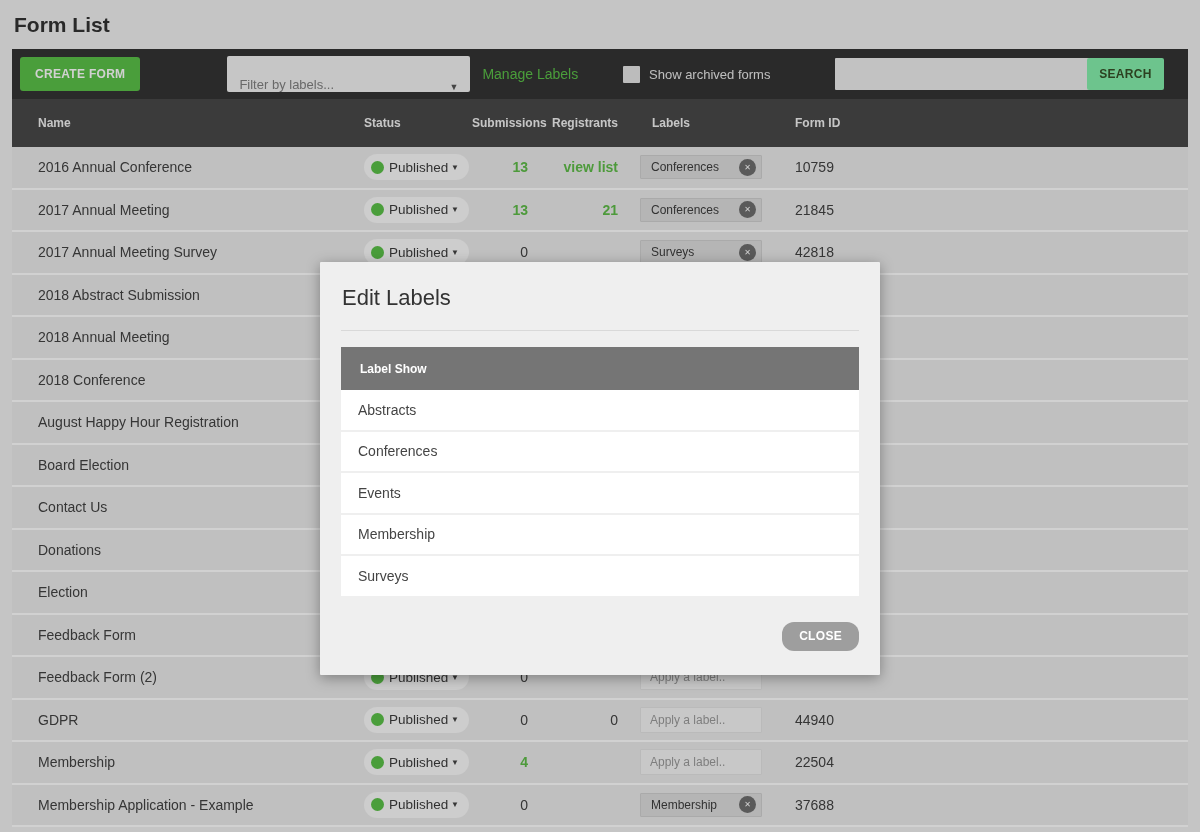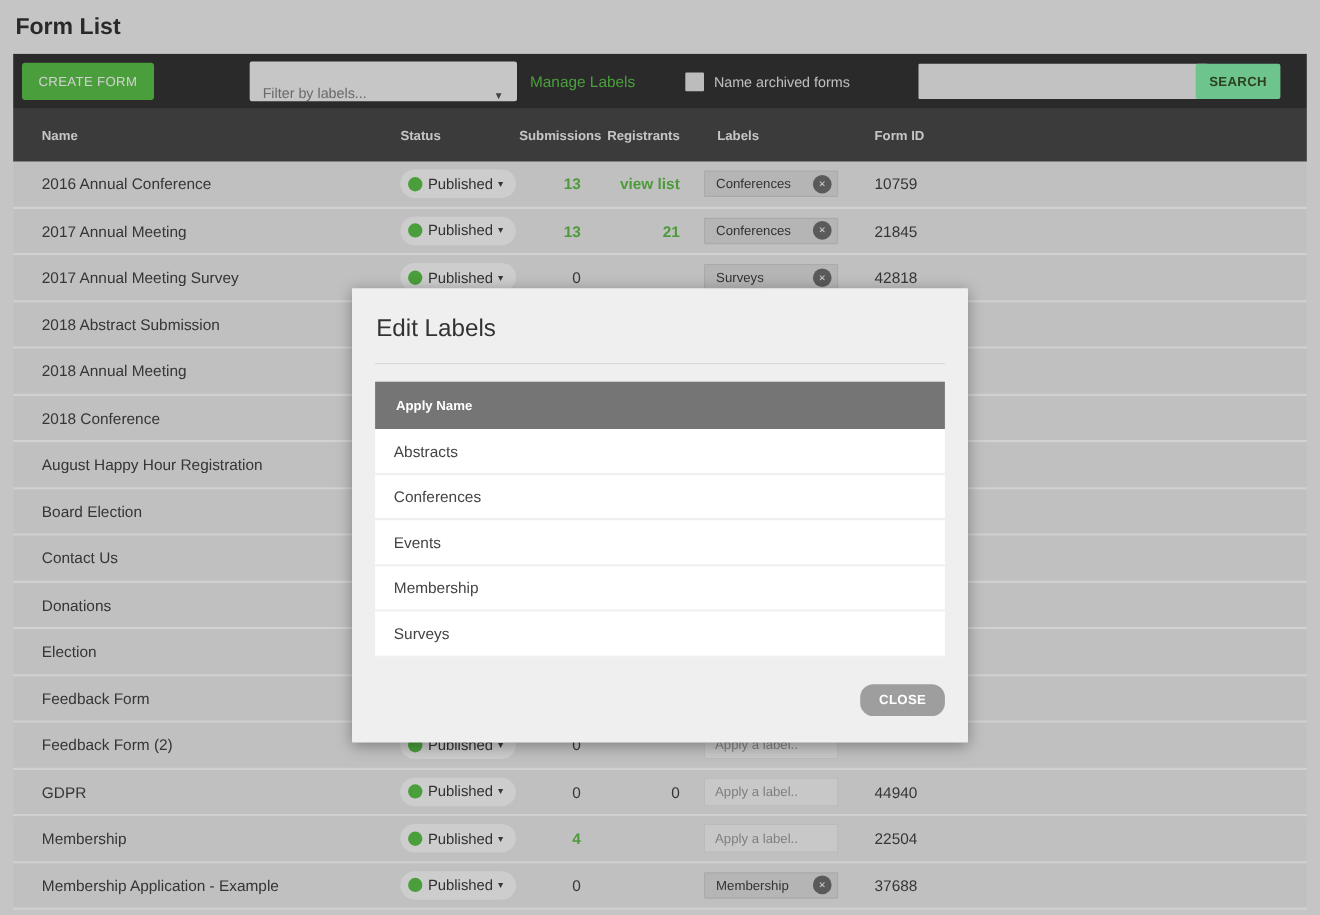--- a/index.html
+++ b/index.html
@@ -13,21 +13,21 @@
     padding:13px 14px 12px;font-size:21px;font-weight:600;color:#333;
   }
   .content{margin:0 12px;}
 
   
   .toolbar{
     position:relative;height:50px;background:#343434;
     display:flex;align-items:center;padding:0 8px;box-sizing:border-box;
   }
   .btn-create{
-    background:#5bc148;color:#fff;font-weight:normal;font-size:12px;
+    background:#5bc148;color:#fff;font-weight:bold;font-size:12px;
     border:none;border-radius:3px;height:34px;padding:0 15px;letter-spacing:.3px;
     cursor:pointer;
   }
   .filter-select{
     margin-left:87px;width:243px;height:36px;background:#f2f2f2;border-radius:2px;
     display:flex;align-items:flex-end;box-sizing:border-box;padding:0 12px;
     color:#808080;font-size:13px;cursor:pointer;
   }
   .filter-select .caret{margin-left:auto;color:#555;font-size:9px;}
   .link-manage{color:#5bc148;font-size:14px;margin-left:12px;text-decoration:none;cursor:pointer;}
@@ -123,21 +123,21 @@
 <div class="content">
   <div class="toolbar">
     <button class="btn-create">CREATE FORM</button>
     <div class="filter-select">
       <span>Filter by labels...</span>
       <span class="caret">▼</span>
     </div>
     <a class="link-manage">Manage Labels</a>
     <div class="archived-wrap">
       <div class="checkbox"></div>
-      <span class="archived-label">Name archived forms</span>
+      <span class="archived-label">Show archived forms</span>
     </div>
     <input class="search-input" type="text" value="" style="">
     <button class="btn-search">SEARCH</button>
   </div>
 
   <div class="thead">
     <div class="cell c-name">Name</div>
     <div class="cell c-status">Status</div>
     <div class="cell c-subs">Submissions</div>
     <div class="cell c-regs">Registrants</div>
@@ -337,21 +337,21 @@
       </div>
     </div>
 </div>
 
 <div class="overlay"></div>
 
 <div class="modal">
   <h2>Edit Labels</h2>
   <div class="m-divider"></div>
   <div class="m-table">
-    <div class="m-th">Apply Name</div>
+    <div class="m-th">Label Show</div>
     <div id="modal-label-list">
         <div class="m-row">Abstracts</div>
         <div class="m-row">Conferences</div>
         <div class="m-row">Events</div>
         <div class="m-row">Membership</div>
         <div class="m-row">Surveys</div>
       </div>
   </div>
   <div class="m-footer">
     <button class="btn-close">CLOSE</button>

